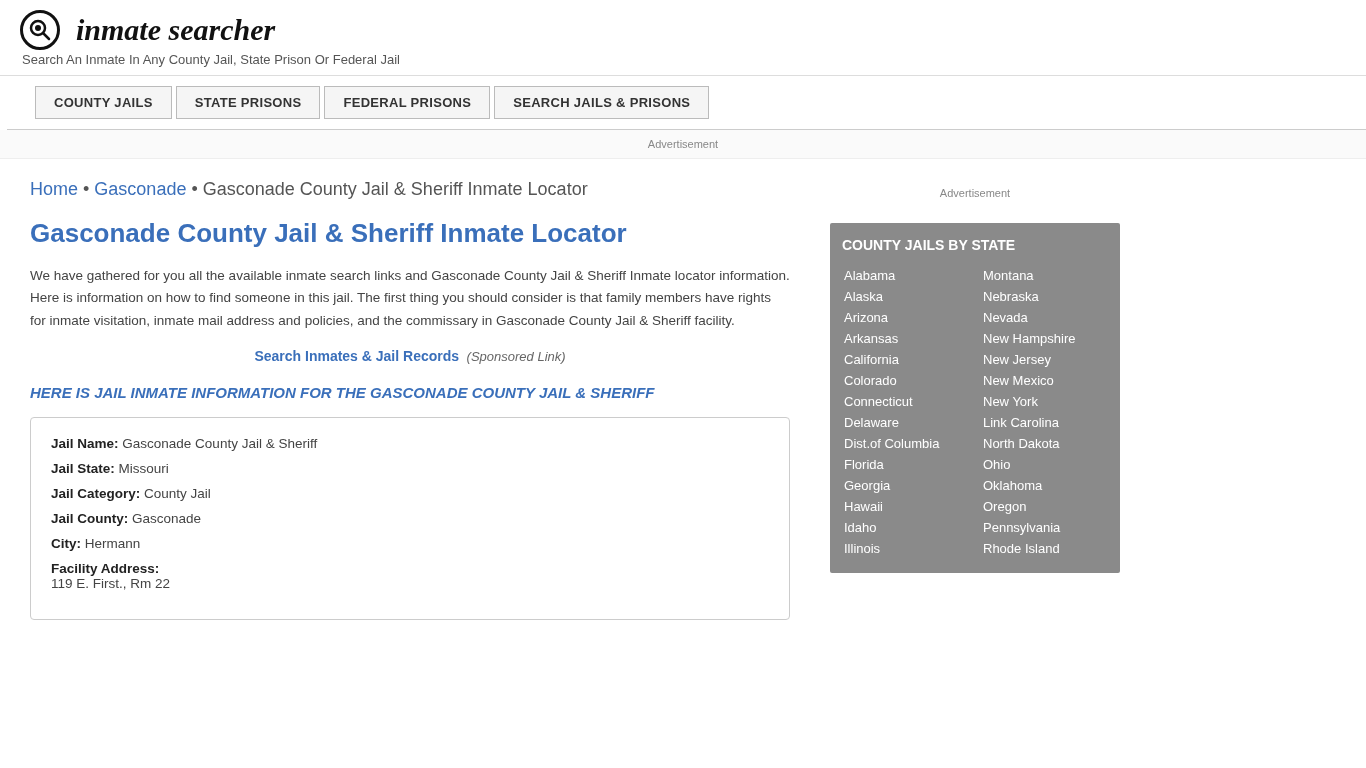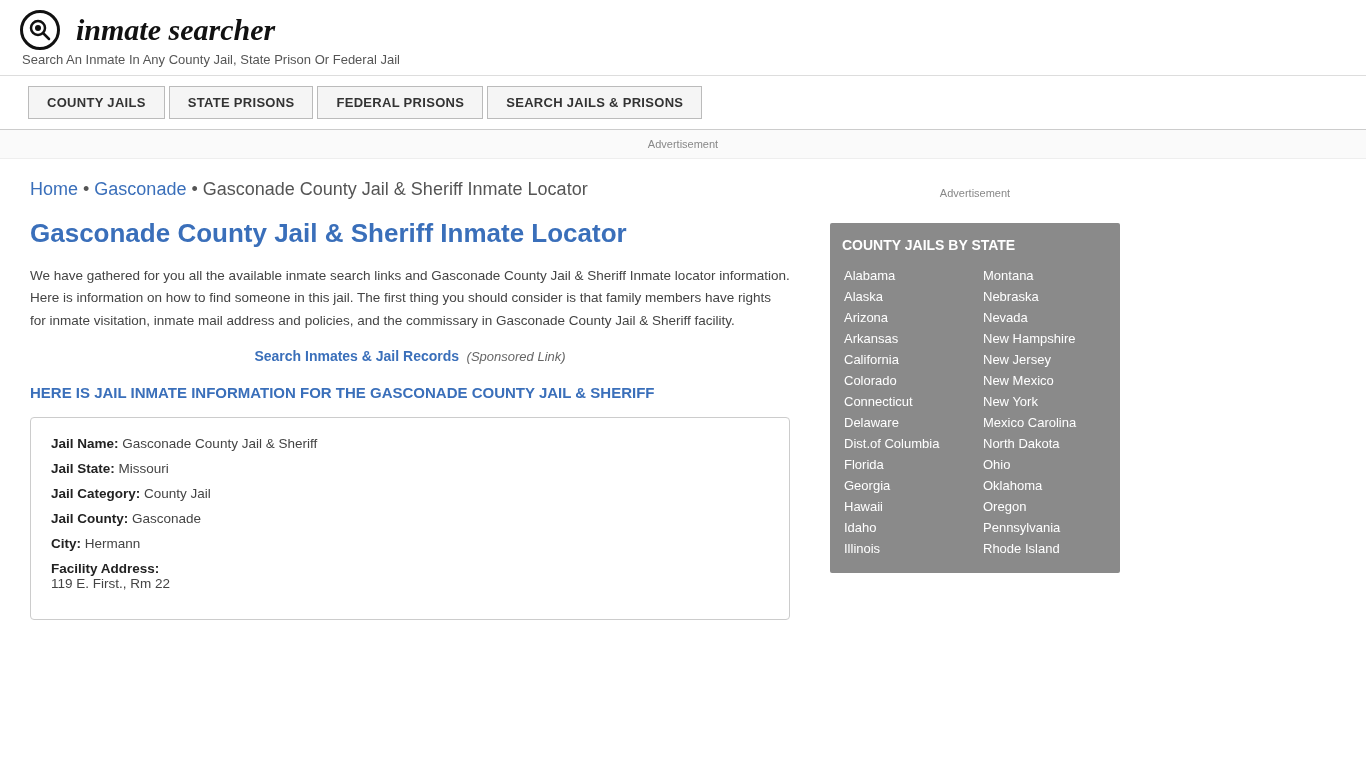--- a/index.html
+++ b/index.html
@@ -11,21 +11,21 @@
     #logo-icon {
       width: 40px; height: 40px; border-radius: 50%; border: 3px solid #111;
       display: flex; align-items: center; justify-content: center;
       font-size: 18px; font-weight: bold; color: #111; background: #fff;
     }
     #logo-text { font-size: 28px; font-weight: bold; color: #111; font-style: italic; }
     #logo-text span { color: #555; }
     #tagline { font-size: 13px; color: #555; margin-top: 2px; margin-left: 2px; }
 
     
-    #nav { padding: 10px 28px; border-bottom: 1px solid #ccc; }
+    #nav { padding: 10px 28px; border-bottom: 1px solid #ccc; margin-left: 7px; }
     #nav-list { display: flex; gap: 0; list-style: none; }
     .nav-item {
       border: 1px solid #bbb; padding: 8px 18px; font-size: 13px;
       font-weight: bold; color: #333; cursor: pointer; background: #f5f5f5;
       margin-right: 4px; text-transform: uppercase; letter-spacing: 0.3px;
     }
 
     
     #ad-bar { text-align: center; padding: 8px; color: #888; font-size: 11px; border-bottom: 1px solid #eee; background: #fafafa; }
 
@@ -43,21 +43,21 @@
 
     
     #description { font-size: 13.5px; color: #444; line-height: 1.65; margin-bottom: 16px; }
 
     
     #sponsored-link { text-align: center; margin-bottom: 20px; }
     #sponsored-link a { color: #3a6fba; font-weight: bold; font-size: 14px; text-decoration: none; text-align: center; }
     #sponsored-text { color: #666; font-style: italic; font-size: 13px; }
 
     
-    #section-heading { color: #3a6fba; font-size: 15px; font-weight: bold; text-transform: uppercase; margin-bottom: 16px; }
+    #section-heading { color: #3a6fba; font-size: 15px; font-weight: bold; text-transform: uppercase; margin-bottom: 16px; font-style: italic; }
 
     
     #info-box { border: 1px solid #ccc; border-radius: 4px; padding: 18px 20px; background: #fff; font-size: 13.5px; }
     .info-row { margin-bottom: 10px; color: #444; }
     .info-label { font-weight: bold; color: #222; }
 
     
     #sidebar-ad { text-align: center; color: #888; font-size: 11px; margin-bottom: 16px; padding: 8px; }
 
     
@@ -173,21 +173,21 @@
           </div>
 
         <div id="state-col2">
             <a class="state-link" href="#">Montana</a>
             <a class="state-link" href="#">Nebraska</a>
             <a class="state-link" href="#">Nevada</a>
             <a class="state-link" href="#">New Hampshire</a>
             <a class="state-link" href="#">New Jersey</a>
             <a class="state-link" href="#">New Mexico</a>
             <a class="state-link" href="#">New York</a>
-            <a class="state-link" href="#">Mexico Carolina</a>
+            <a class="state-link" href="#">Link Carolina</a>
             <a class="state-link" href="#">North Dakota</a>
             <a class="state-link" href="#">Ohio</a>
             <a class="state-link" href="#">Oklahoma</a>
             <a class="state-link" href="#">Oregon</a>
             <a class="state-link" href="#">Pennsylvania</a>
             <a class="state-link" href="#">Rhode Island</a>
           </div>
       </div>
     </div>
   </div>

